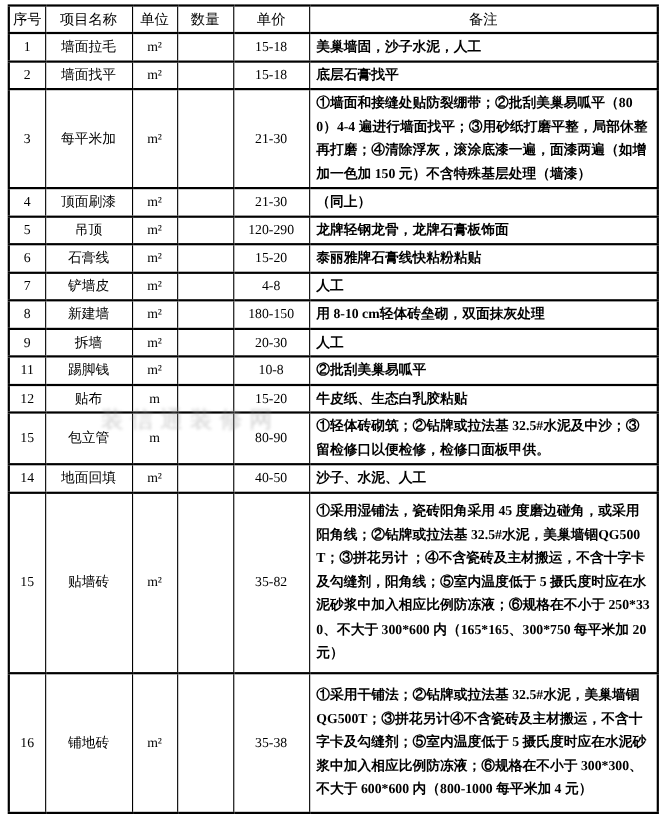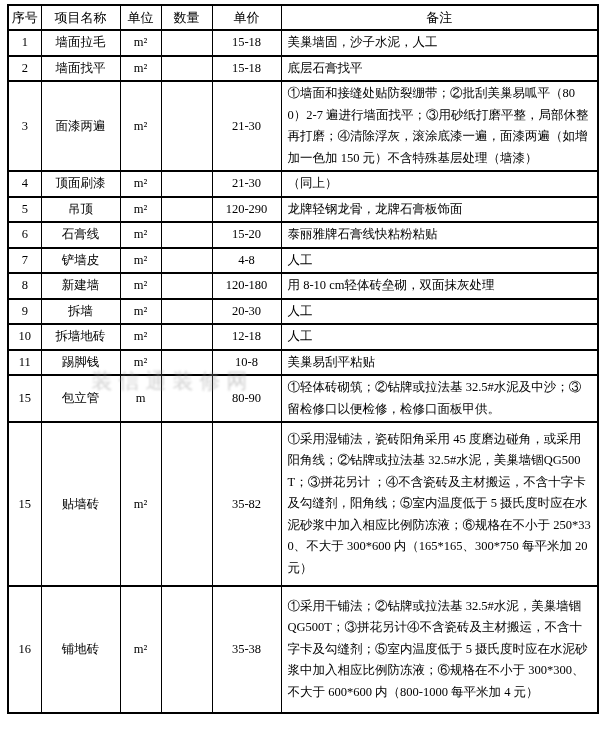--- a/index.html
+++ b/index.html
@@ -44,20 +44,21 @@
     word-break: break-all;
   }
   .price-table thead th {
     height: 20px;
     font-size: 13px;
   }
   .price-table td.note {
     text-align: left;
     padding: 1px 5px 1px 6px;
     line-height: 21.5px;
+    font-weight: bold;
   }
   .watermark {
     position: absolute;
     left: 0px;
     top: 368px;
     width: 345px;
     height: 26px;
     line-height: 26px;
     text-align: center;
     font-size: 21px;
@@ -105,25 +106,25 @@
       <tr style="height:24px">
         <td>2</td>
         <td>墙面找平</td>
         <td>m²</td>
         <td></td>
         <td>15-18</td>
         <td class="note">底层石膏找平</td>
       </tr>
       <tr style="height:88px">
         <td>3</td>
-        <td>面漆两遍</td>
+        <td>每平米加</td>
         <td>m²</td>
         <td></td>
         <td>21-30</td>
-        <td class="note">①墙面和接缝处贴防裂绷带；②批刮美巢易呱平（800）2-7 遍进行墙面找平；③用砂纸打磨平整，局部休整再打磨；④清除浮灰，滚涂底漆一遍，面漆两遍（如增加一色加 150 元）不含特殊基层处理（墙漆）</td>
+        <td class="note">①墙面和接缝处贴防裂绷带；②批刮美巢易呱平（800）4-4 遍进行墙面找平；③用砂纸打磨平整，局部休整再打磨；④清除浮灰，滚涂底漆一遍，面漆两遍（如增加一色加 150 元）不含特殊基层处理（墙漆）</td>
       </tr>
       <tr style="height:23px">
         <td>4</td>
         <td>顶面刷漆</td>
         <td>m²</td>
         <td></td>
         <td>21-30</td>
         <td class="note">（同上）</td>
       </tr>
       <tr style="height:24px">
@@ -148,55 +149,63 @@
         <td>m²</td>
         <td></td>
         <td>4-8</td>
         <td class="note">人工</td>
       </tr>
       <tr style="height:23px">
         <td>8</td>
         <td>新建墙</td>
         <td>m²</td>
         <td></td>
-        <td>120-180</td>
+        <td>180-150</td>
         <td class="note">用 8-10 cm轻体砖垒砌，双面抹灰处理</td>
       </tr>
       <tr style="height:24px">
         <td>9</td>
         <td>拆墙</td>
         <td>m²</td>
         <td></td>
         <td>20-30</td>
         <td class="note">人工</td>
       </tr>
       <tr style="height:23px">
-        <td>10</td>
-        <td>拆墙地砖</td>
-        <td>m²</td>
-        <td></td>
-        <td>12-18</td>
-        <td class="note">人工</td>
-      </tr>
-      <tr style="height:23px">
         <td>11</td>
         <td>踢脚钱</td>
         <td>m²</td>
         <td></td>
         <td>10-8</td>
-        <td class="note">美巢易刮平粘贴</td>
+        <td class="note">②批刮美巢易呱平</td>
+      </tr>
+      <tr style="height:24px">
+        <td>12</td>
+        <td>贴布</td>
+        <td>m</td>
+        <td></td>
+        <td>15-20</td>
+        <td class="note">牛皮纸、生态白乳胶粘贴</td>
       </tr>
       <tr style="height:43px">
         <td>15</td>
         <td>包立管</td>
         <td>m</td>
         <td></td>
         <td>80-90</td>
         <td class="note">①轻体砖砌筑；②钻牌或拉法基 32.5#水泥及中沙；③留检修口以便检修，检修口面板甲供。</td>
       </tr>
+      <tr style="height:23px">
+        <td>14</td>
+        <td>地面回填</td>
+        <td>m²</td>
+        <td></td>
+        <td>40-50</td>
+        <td class="note">沙子、水泥、人工</td>
+      </tr>
       <tr style="height:164px">
         <td>15</td>
         <td>贴墙砖</td>
         <td>m²</td>
         <td></td>
         <td>35-82</td>
         <td class="note">①采用湿铺法，瓷砖阳角采用 45 度磨边碰角，或采用阳角线；②钻牌或拉法基 32.5#水泥，美巢墙锢QG500T；③拼花另计 ；④不含瓷砖及主材搬运，不含十字卡及勾缝剂，阳角线；⑤室内温度低于 5 摄氏度时应在水泥砂浆中加入相应比例防冻液；⑥规格在不小于 250*330、不大于 300*600 内（165*165、300*750 每平米加 20 元）</td>
       </tr>
       <tr style="height:127px">
         <td>16</td>

